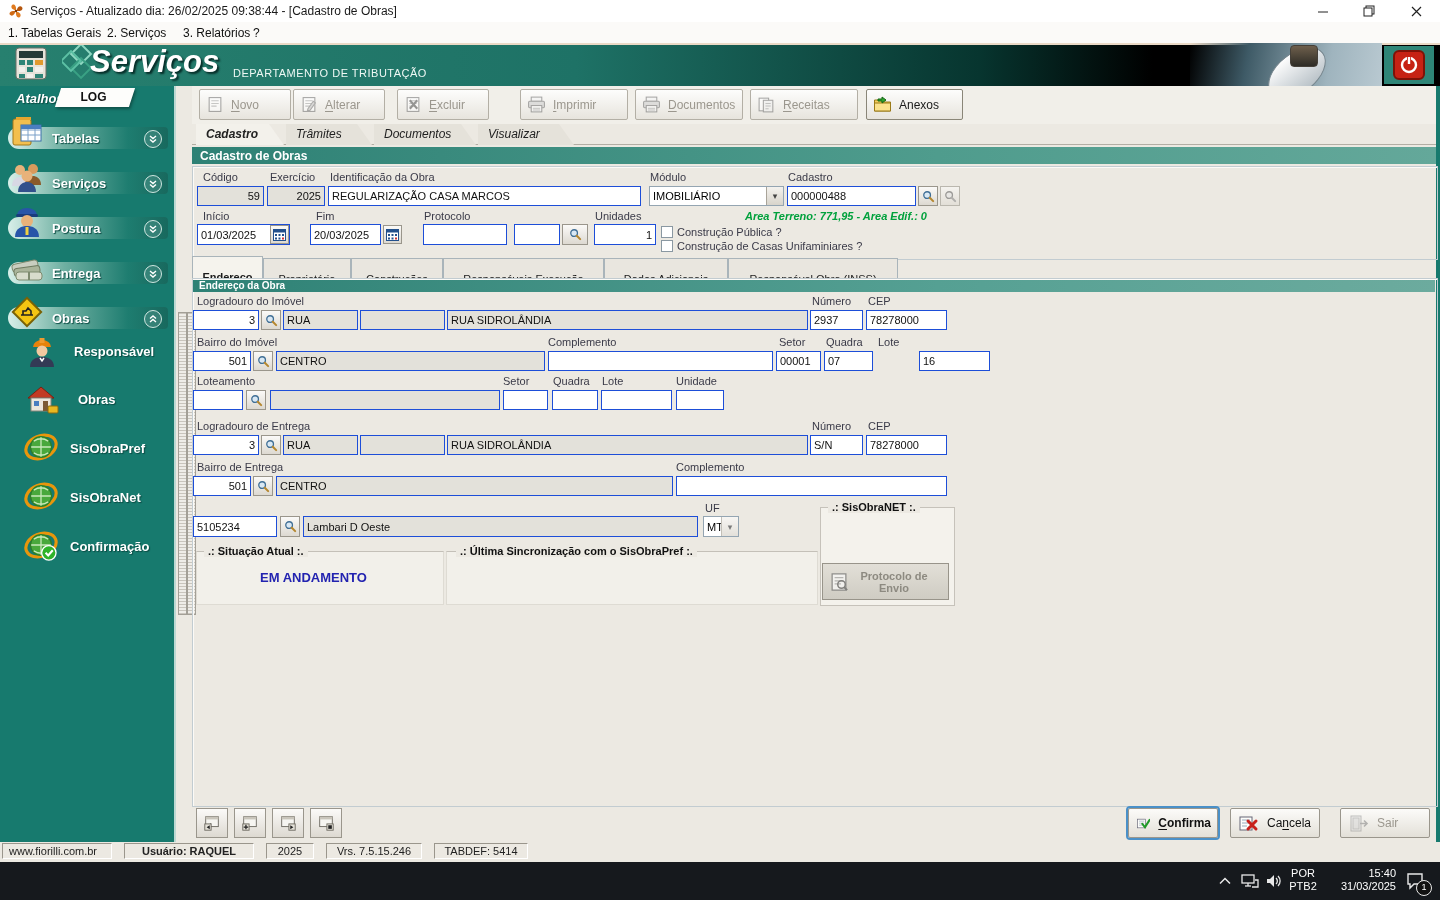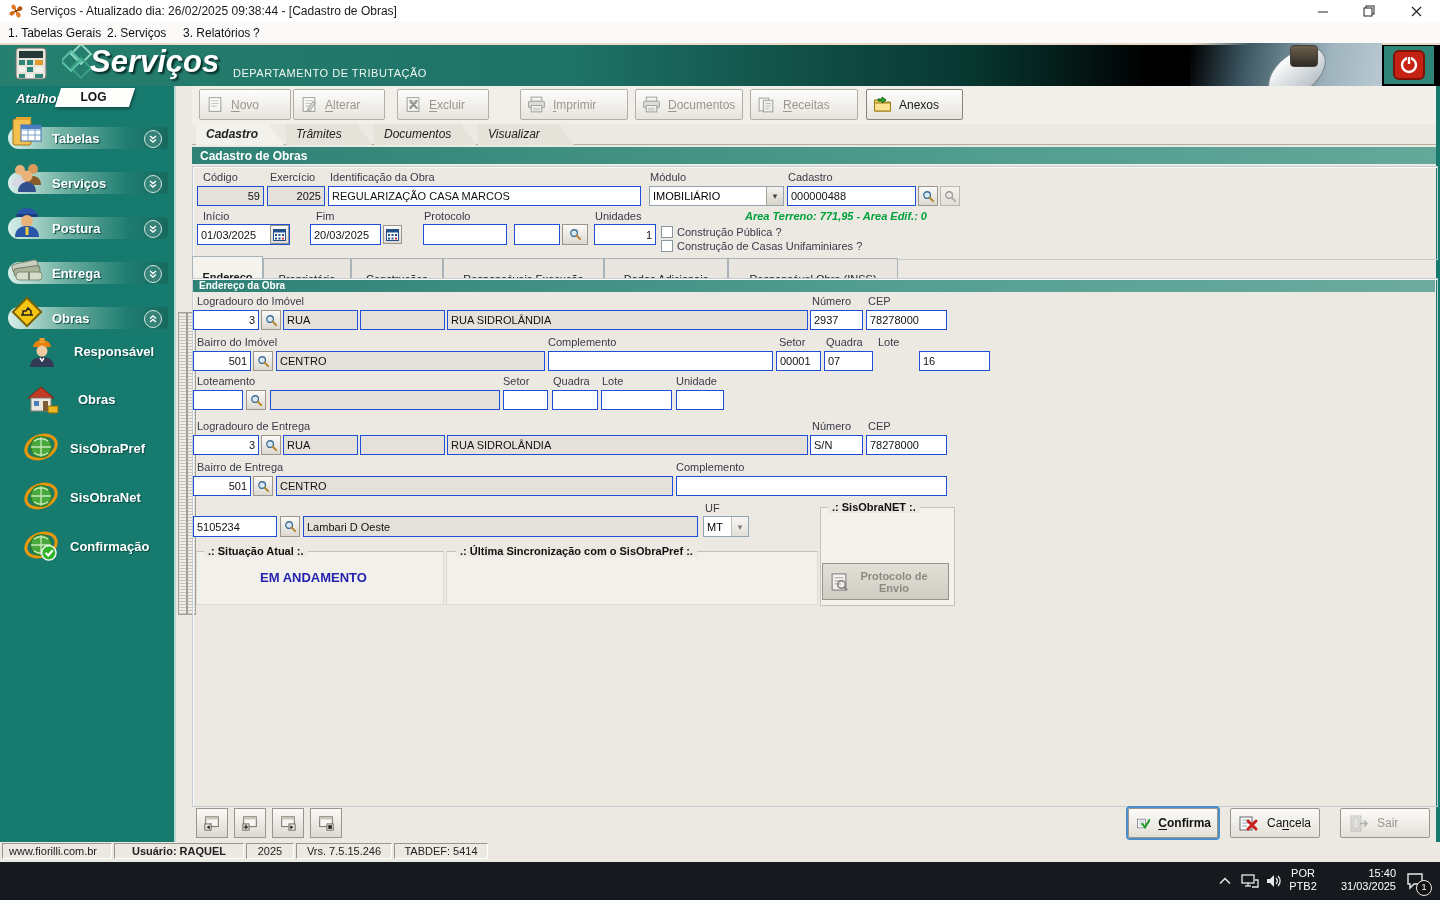--- a/index.html
+++ b/index.html
@@ -510,21 +510,21 @@
 <input class="fld" style="left: 676px; top: 476px; width: 271px;" value="">
 
 <span class="lbl" style="left:705px;top:502px">UF</span>
 <input class="fld" style="left: 193px; top: 516px; width: 84px; height: 21px;" value="5105234">
 <button class="magbtn" style="left:280px;top:516px;height:21px">
   <svg width="13" height="13">
       <use href="#mag"></use>
     </svg>
 </button>
 <input class="fld ro" readonly="" style="left: 303px; top: 516px; width: 395px; height: 21px;" value="Lambari D Oeste">
-<div class="combo" style="left:703px;top:516px;width:46px;height:21px">
+<div class="combo" style="left:703px;top:516px;width:36px;height:21px">
   <span class="val">MT</span>
   <span class="arrow" style="opacity:.7">▾</span>
 </div>
 
 <div class="abs" style="left:820px;top:507px;width:133px;height:97px;border:1px solid #c6c2ba;background:#f4f2ec"></div>
 <span class="egroup-lbl" style="left:828px;top:501px">.: SisObraNET :.</span>
 <div class="abs" style="left:822px;top:563px;width:127px;height:37px;background:linear-gradient(#e2dfd7,#cfccc3);border:1px solid #98948a;box-sizing:border-box;display:flex;align-items:center;gap:6px;padding-left:6px">
   <svg width="20" height="20" viewBox="0 0 16 16" style="opacity:.65;filter:grayscale(1)">
     <use href="#doc"></use>
       <circle cx="10" cy="10" r="3" fill="none" stroke="#555" stroke-width="1.2"></circle>
@@ -592,21 +592,21 @@
 </button>
 <button class="fbtn disabled" style="left:1340px">
   <svg width="20" height="17" viewBox="0 0 20 17">
     <rect x="2" y="1" width="10" height="15" fill="#eceae4" stroke="#888"></rect>
       <rect x="4" y="3" width="6" height="11" fill="#d8d5cc" stroke="#999"></rect>
     <path d="M11 8.5 h7 M15 5.5 l3 3 -3 3" stroke="#777" stroke-width="1.6" fill="none"></path>
     </svg>
   <span>Sair</span>
 </button>
 
-<div class="abs" style="left:0;top:842px;width:1440px;height:20px;background:#ece9e2;display:flex;gap:2px;padding:1px 2px;box-sizing:border-box">
+<div class="abs" style="left:0;top:842px;width:1440px;height:20px;background:#ece9e2;display:flex;gap:12px;padding:1px 2px;box-sizing:border-box">
   <div class="scell" style="width:110px">www.fiorilli.com.br</div>
   <div class="scell" style="width:130px;font-weight:bold;text-align:center">Usuário: RAQUEL</div>
   <div class="scell" style="width:48px;text-align:center">2025</div>
   <div class="scell" style="width:96px;text-align:center">Vrs. 7.5.15.246</div>
   <div class="scell" style="width:94px;text-align:center">TABDEF: 5414</div>
 </div>
 
 <div class="abs" style="left:0;top:862px;width:1440px;height:38px;background:#16191d">
 
   <div class="abs" style="left:1212px;top:0;width:26px;height:38px;display:flex;align-items:center;justify-content:center">

